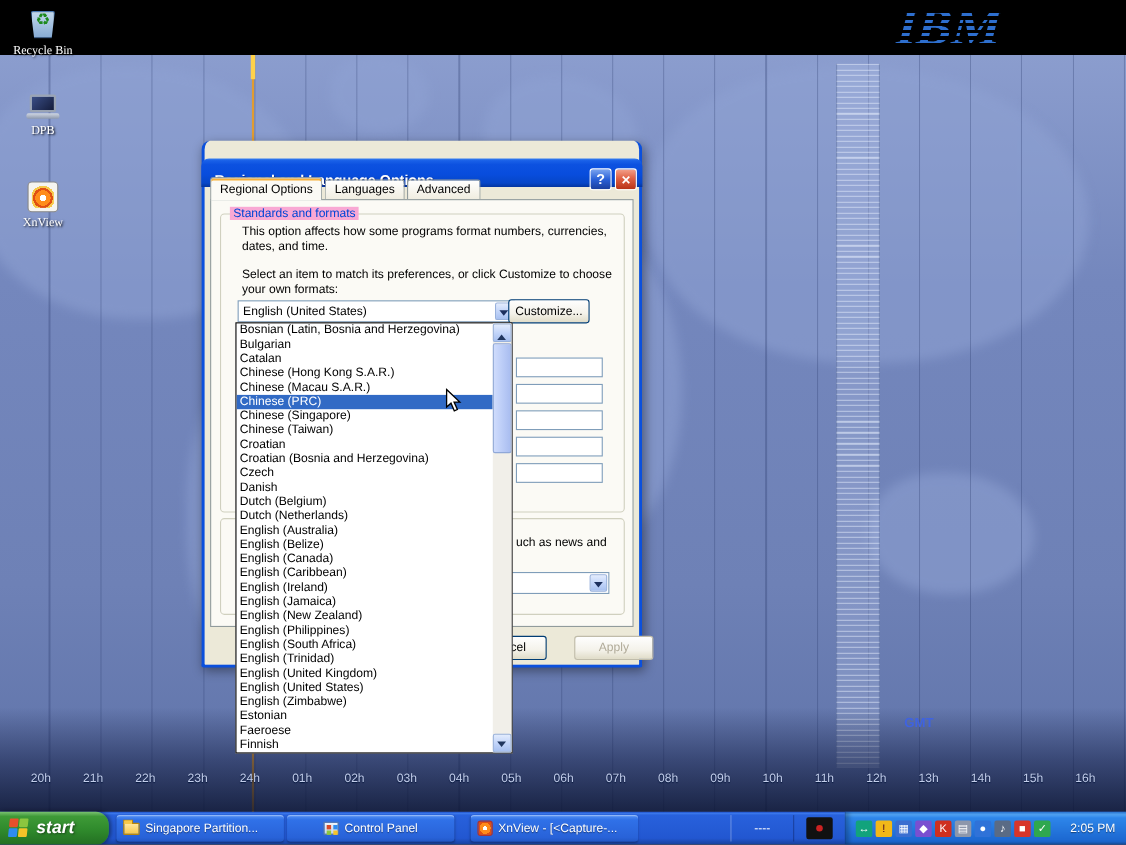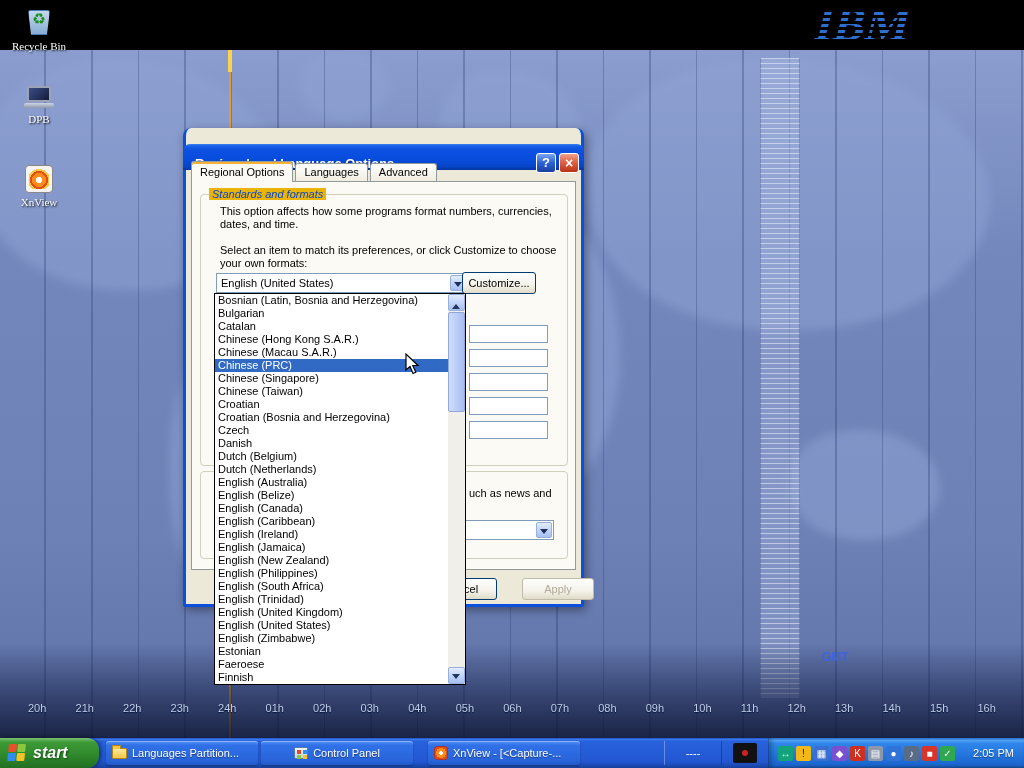--- a/index.html
+++ b/index.html
@@ -68,21 +68,21 @@
     background:linear-gradient(180deg,#fff,#f0ede0); border:1px solid #919b9c; border-bottom:none;
     border-radius:3px 3px 0 0; margin-right:2px; }
   .tab.active { height:21px; line-height:20px; background:#fbfaf5; box-shadow:inset 0 2px 0 #f8b038; margin-bottom:-1px; }
 
   .panel { position:absolute; top:27px; left:5px; width:385px; height:389px;
     background:#fbfaf5; border:1px solid #919b9c; }
 
   .groupbox { position:absolute; border:1px solid #d0d0bf; border-radius:4px; }
   .gb1 { left:8px; top:12px; width:368px; height:272px; }
   .gb2 { left:8px; top:289px; width:368px; height:88px; }
-  .gbtitle { position:absolute; left:8px; top:-7px; font-size:11px; color:#0046d5; background:#eab308; padding:0 3px; white-space:nowrap;font-style:italic; }
+  .gbtitle { position:absolute; left:8px; top:-7px; font-size:11px; color:#0046d5; background:#f9a8d4; padding:0 3px; white-space:nowrap; }
 
   .ptext { position:absolute; font-size:11px; line-height:13px; color:#000; white-space:pre-line; }
   .desc { left:28px; top:23px; }
   .instr { left:28px; top:62px; }
   .fragment { left:277px; top:305px; white-space:nowrap; }
 
   .combo { position:absolute; background:#fff; border:1px solid #7f9db9; }
   .combo1 { left:24px; top:91px; width:252px; height:20px; }
   .comboloc { left:258px; top:338px; width:104px; height:20px; }
   .cval { position:absolute; left:4px; top:3px; font-size:11px; white-space:nowrap; }
@@ -312,21 +312,21 @@
       <span class="flag">
           <i class="f1"></i>
           <i class="f2"></i>
           <i class="f3"></i>
           <i class="f4"></i>
         </span>
       <span class="slabel">start</span>
     </div>
     <div class="task t1">
       <span class="icn-folder"></span>
-      <span class="tlabel">Languages Partition...</span>
+      <span class="tlabel">Singapore Partition...</span>
     </div>
     <div class="task t2">
       <span class="icn-cpanel"></span>
       <span class="tlabel">Control Panel</span>
     </div>
     <div class="task t3">
       <span class="icn-xnview"></span>
       <span class="tlabel">XnView - [&lt;Capture-...</span>
     </div>
     <div class="tb-toolbar">----</div>

